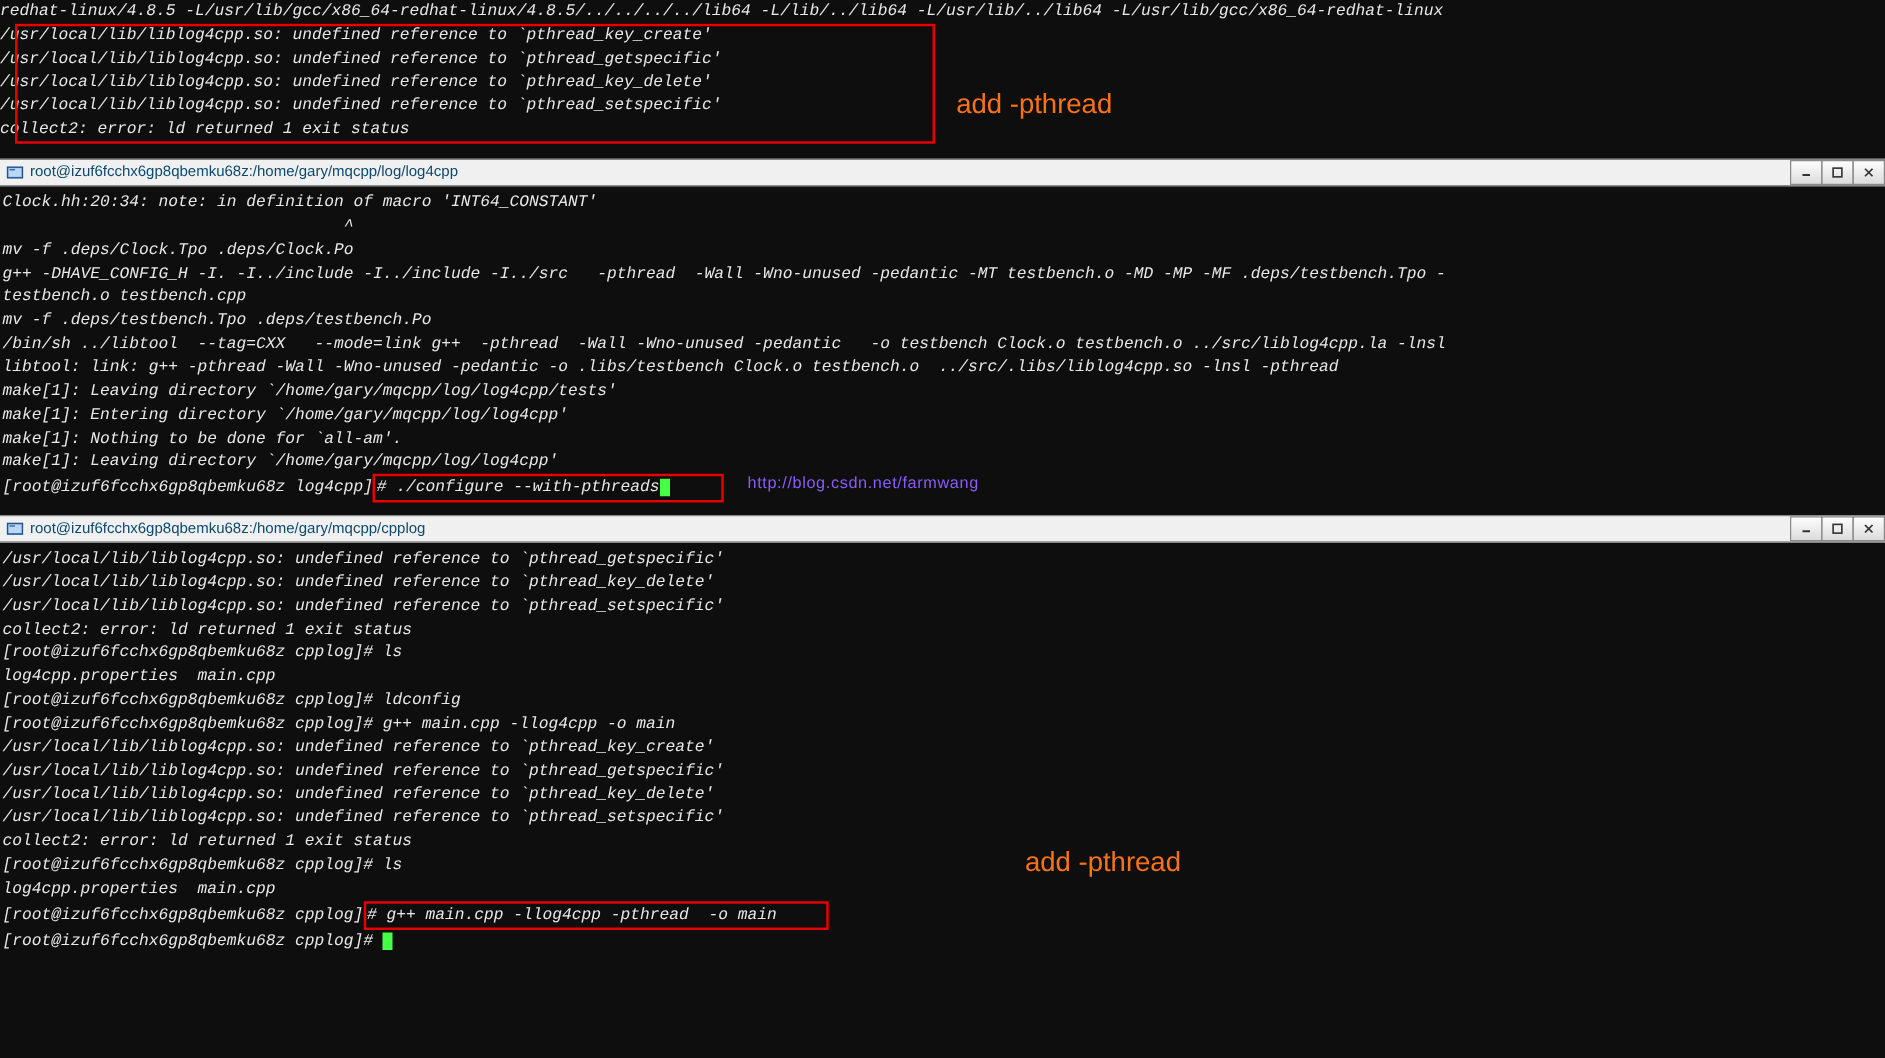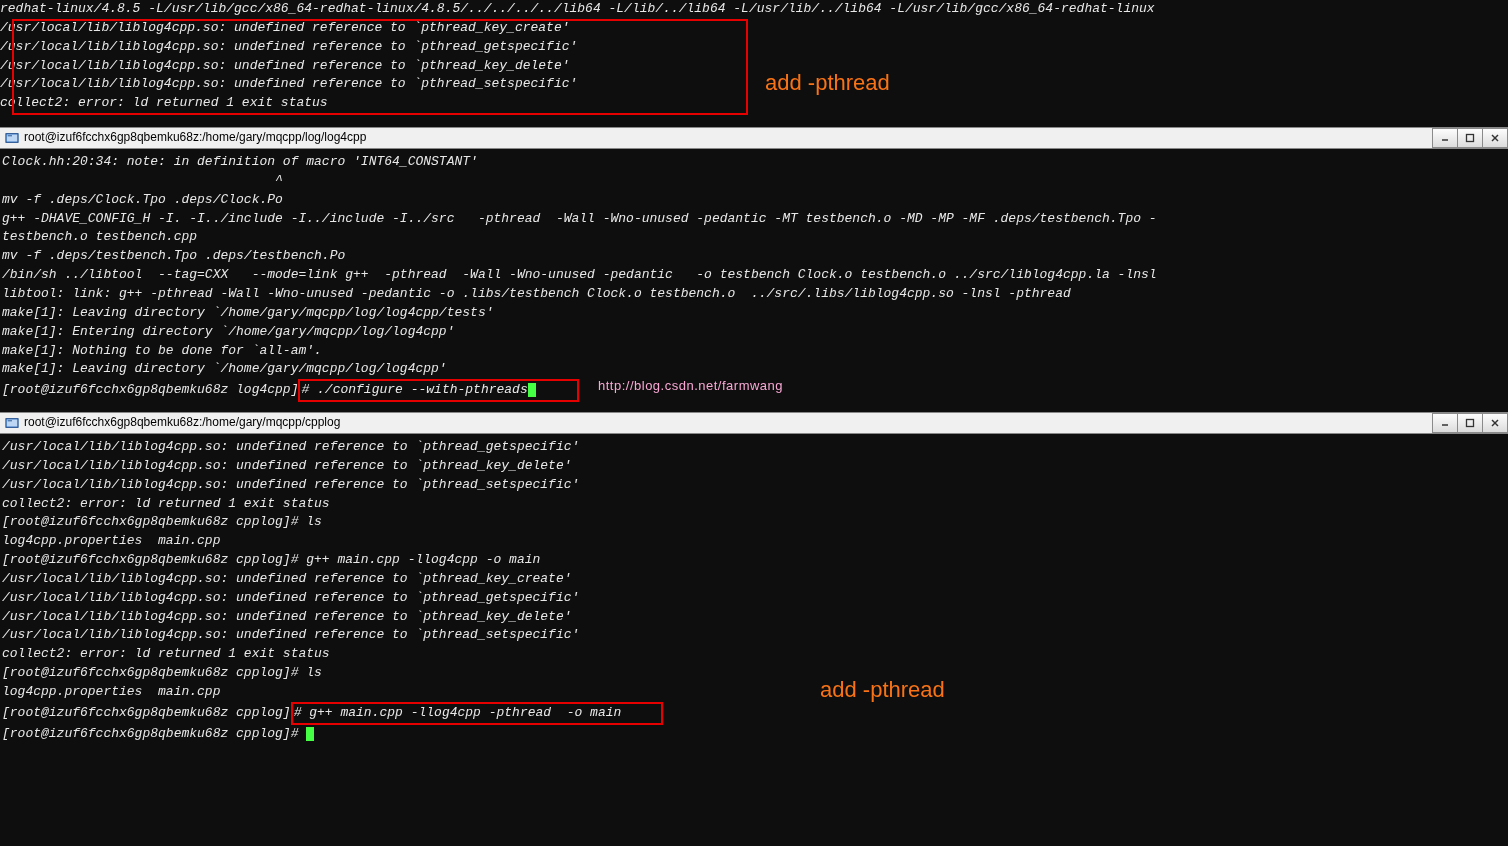--- a/index.html
+++ b/index.html
@@ -37,21 +37,21 @@
     color: #222;
   }
   .titlebar .icon {
     width: 16px; height: 16px; margin: 0 4px;
     display: inline-flex; align-items: center; justify-content: center;
   }
   .titlebar .icon svg { width: 14px; height: 14px; }
   .titlebar .title-text {
     font-family: "Segoe UI", Tahoma, sans-serif;
     font-size: 12px;
-    color: #000000;
+    color: #0c4a6e;
   }
   .window-btns {
     position: absolute; right: 0; top: 0; height: 22px;
     display: flex;
   }
   .wbtn {
     width: 26px; height: 20px;
     border: 1px solid #8a8a8a;
     background: linear-gradient(#fdfdfd,#dcdcdc);
     display: flex; align-items: center; justify-content: center;
@@ -63,21 +63,21 @@
   .wbtn.close { color: #000; }
   .term-body { padding: 4px 2px; position: relative; }
   .cursor {
     display: inline-block;
     width: 8px; height: 14px;
     background: #44ff44;
     vertical-align: text-bottom;
   }
   .watermark {
     position: absolute;
-    color: #f9a8d4;
+    color: #8b5cf6;
     font-family: Arial, sans-serif;
     font-size: 13px;
     letter-spacing: 0.5px;
   }
   .inline-redbox {
     border: 2px solid #e60000;
     display: inline-block;
     padding: 0 1px;
   }
 </style>
@@ -176,20 +176,21 @@
   </div>
 </div>
 
 <div class="term-body" style="position:relative;">
   <div class="term-line">/usr/local/lib/liblog4cpp.so: undefined reference to `pthread_getspecific'</div>
   <div class="term-line">/usr/local/lib/liblog4cpp.so: undefined reference to `pthread_key_delete'</div>
   <div class="term-line">/usr/local/lib/liblog4cpp.so: undefined reference to `pthread_setspecific'</div>
   <div class="term-line">collect2: error: ld returned 1 exit status</div>
   <div class="term-line">[root@izuf6fcchx6gp8qbemku68z cpplog]# ls</div>
   <div class="term-line">log4cpp.properties  main.cpp</div>
+  <div class="term-line">[root@izuf6fcchx6gp8qbemku68z cpplog]# ldconfig</div>
   <div class="term-line">[root@izuf6fcchx6gp8qbemku68z cpplog]# g++ main.cpp -llog4cpp -o main</div>
   <div class="term-line">/usr/local/lib/liblog4cpp.so: undefined reference to `pthread_key_create'</div>
   <div class="term-line">/usr/local/lib/liblog4cpp.so: undefined reference to `pthread_getspecific'</div>
   <div class="term-line">/usr/local/lib/liblog4cpp.so: undefined reference to `pthread_key_delete'</div>
   <div class="term-line">/usr/local/lib/liblog4cpp.so: undefined reference to `pthread_setspecific'</div>
   <div class="term-line">collect2: error: ld returned 1 exit status</div>
   <div class="term-line">[root@izuf6fcchx6gp8qbemku68z cpplog]# ls</div>
   <div class="term-line">log4cpp.properties  main.cpp</div>
 
   <span class="red-annot" style="left:820px; top:240px;">add -pthread</span>

